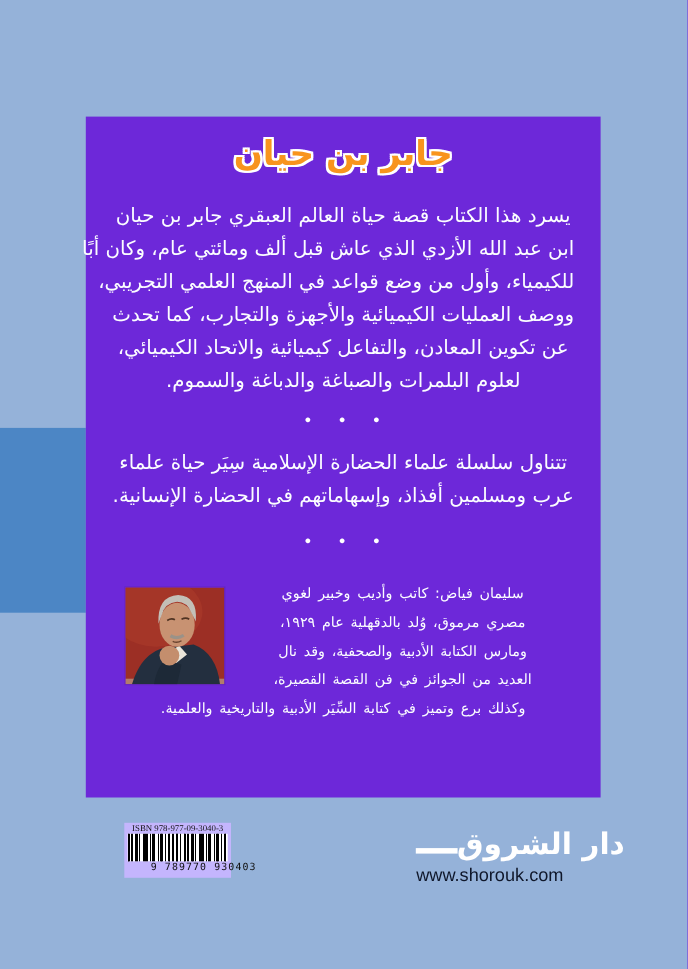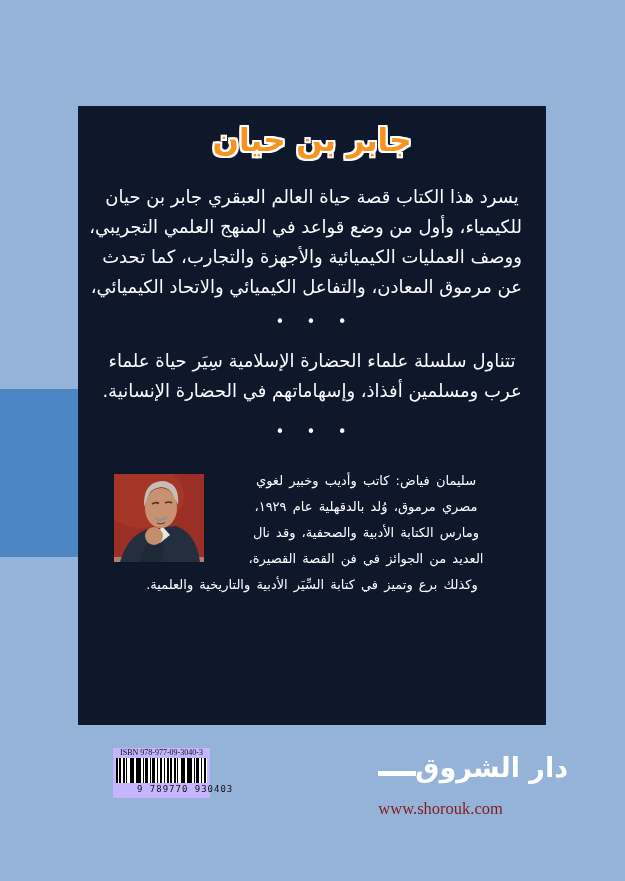--- a/index.html
+++ b/index.html
@@ -9,21 +9,21 @@
     font-family:"DejaVu Sans",sans-serif;
   }
   
   .spine-band{
     position:absolute;left:0;top:389px;width:78px;height:168px;
     background:#4c86c5;
   }
   
   .panel{
     position:absolute;left:78px;top:106px;width:468px;height:619px;
-    background:#0f172a;direction:rtl;color:#fbfdff;
+    background:#6d28d9;direction:rtl;color:#fbfdff;
   }
   .panel-content{padding:0 24px;position:relative;height:100%;}
   .book-title{
     margin:14px 0 0;text-align:center;font-size:31px;line-height:40px;font-weight:700;
     color:#f8941d;white-space:nowrap;
     text-shadow:-2px -2px 0 #fff,2px -2px 0 #fff,-2px 2px 0 #fff,2px 2px 0 #fff,
                  0 -2px 0 #fff,0 2px 0 #fff,-2px 0 0 #fff,2px 0 0 #fff;
   }
   .para{margin:0;}
   .p1{margin-top:22px;}
@@ -77,39 +77,41 @@
   }
   .logo-row{
     direction:rtl;display:flex;align-items:flex-end;justify-content:flex-start;
     color:#ffffff;font-weight:700;font-size:27px;line-height:30px;white-space:nowrap;
   }
   .logo-tail{
     display:inline-block;width:38px;height:5px;background:#ffffff;
     margin-bottom:7px;margin-left:0;margin-right:-1px;
   }
   .publisher-url{
-    font-family:Liberation Serif, serif;font-size:16.5px;line-height:19px;
-    color:#7f1d1d;margin-top:16px;white-space:nowrap;
+    font-family:Liberation Sans, sans-serif;font-size:16.5px;line-height:19px;
+    color:#0f172a;margin-top:4px;white-space:nowrap;
   }
 </style>
 </head>
 <body>
 
 <div class="spine-band"></div>
 
 <div class="panel">
   <div class="panel-content">
 
     <h1 class="book-title">جابر بن حيان</h1>
 
     <div class="para p1">
       <div class="line">يسرد هذا الكتاب قصة حياة العالم العبقري جابر بن حيان</div>
+      <div class="line">ابن عبد الله الأزدي الذي عاش قبل ألف ومائتي عام، وكان أبًا</div>
       <div class="line">للكيمياء، وأول من وضع قواعد في المنهج العلمي التجريبي،</div>
       <div class="line">ووصف العمليات الكيميائية والأجهزة والتجارب، كما تحدث</div>
-      <div class="line">عن مرموق المعادن، والتفاعل الكيميائي والاتحاد الكيميائي،</div>
+      <div class="line">عن تكوين المعادن، والتفاعل كيميائية والاتحاد الكيميائي،</div>
+      <div class="line">لعلوم البلمرات والصباغة والدباغة والسموم.</div>
     </div>
 
     <div class="sep sep1">•   •   •</div>
 
     <div class="para p2">
       <div class="line">تتناول سلسلة علماء الحضارة الإسلامية سِيَر حياة علماء</div>
       <div class="line">عرب ومسلمين أفذاذ، وإسهاماتهم في الحضارة الإنسانية.</div>
     </div>
 
     <div class="sep sep2">•   •   •</div>

